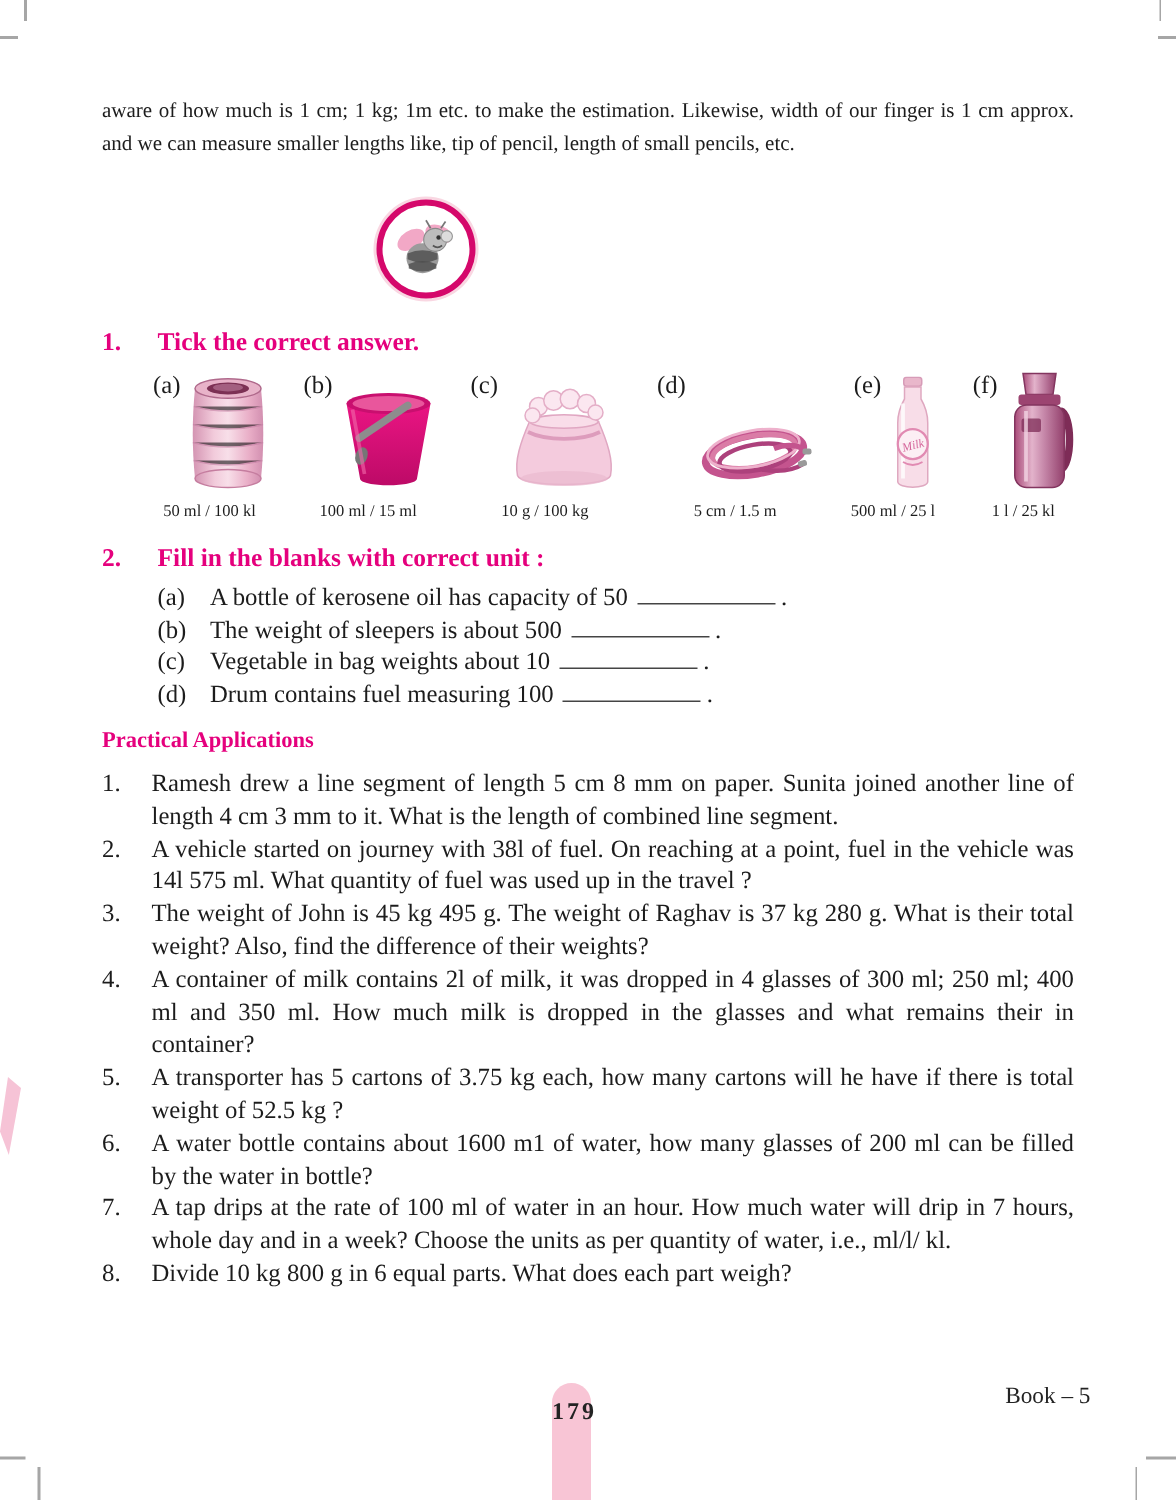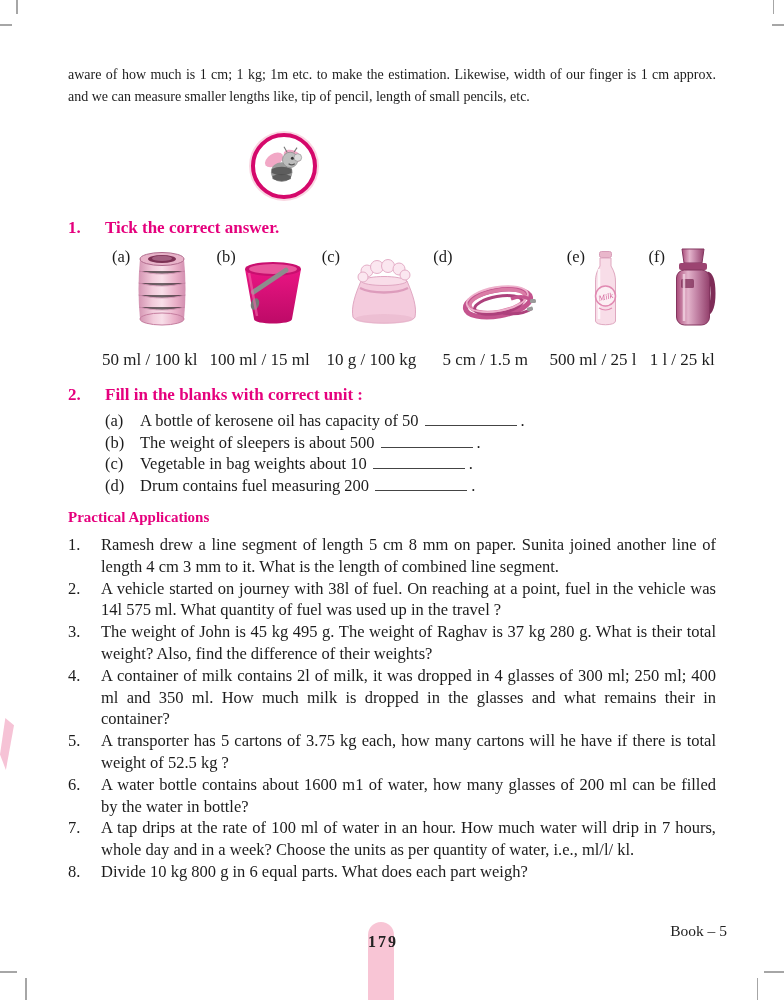--- a/index.html
+++ b/index.html
@@ -39,21 +39,21 @@
   .q-heading { display:flex; margin-top:27px; color:#e5007d; font-weight:bold; font-size:17px; }
   .q-heading .q-num { width:37px; }
   .q-heading.second { margin-top:15px; }
 
   
   .options { display:flex; justify-content:space-between; margin-top:7px; padding-left:34px; }
   .option { display:flex; flex-direction:column; align-items:center; }
   .opt-top { display:flex; align-items:flex-start; gap:7px; height:84px; }
   .opt-letter { font-size:16.5px; padding-top:2px; }
   .opt-img { display:flex; align-items:flex-end; height:84px; }
-  .opt-caption { font-size:17px; margin-top:21px; white-space:nowrap; }
+  .opt-caption { font-size:11px; margin-top:6px; white-space:nowrap; }
 
   
   .q2-list { margin-top:5px; padding-left:37px; }
   .q2-item { display:flex; font-size:16.5px; line-height:21.5px; align-items:baseline; }
   .q2-item .l { width:35px; flex:none; }
   .q2-item .blank { display:inline-block; width:92px; border-bottom:1px solid #444; margin:0 4px 0 6px; height:14px; }
 
   .practical-heading { margin:13px 0 0 0; color:#e5007d; font-weight:bold; font-size:15px; }
 
   .p-list { margin-top:8px; }
@@ -275,21 +275,21 @@
         <span>.</span>
       </div>
       <div class="q2-item">
         <span class="l">(c)</span>
         <span>Vegetable in bag weights about 10</span>
         <span class="blank"></span>
         <span>.</span>
       </div>
       <div class="q2-item">
         <span class="l">(d)</span>
-        <span>Drum contains fuel measuring 200</span>
+        <span>Drum contains fuel measuring 100</span>
         <span class="blank"></span>
         <span>.</span>
       </div>
     </div>
 
     <div class="practical-heading">Practical Applications</div>
 
     <div class="p-list">
       <div class="p-item">
         <span class="n">1.</span>

